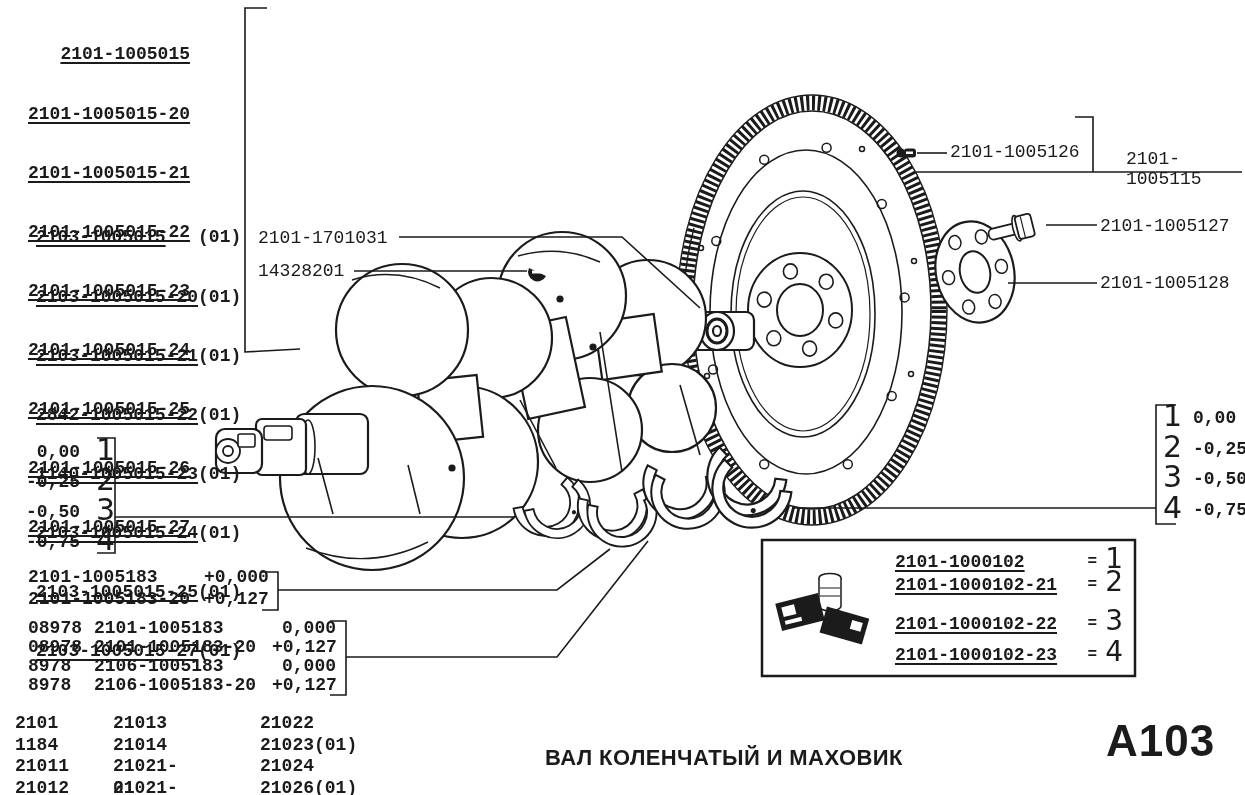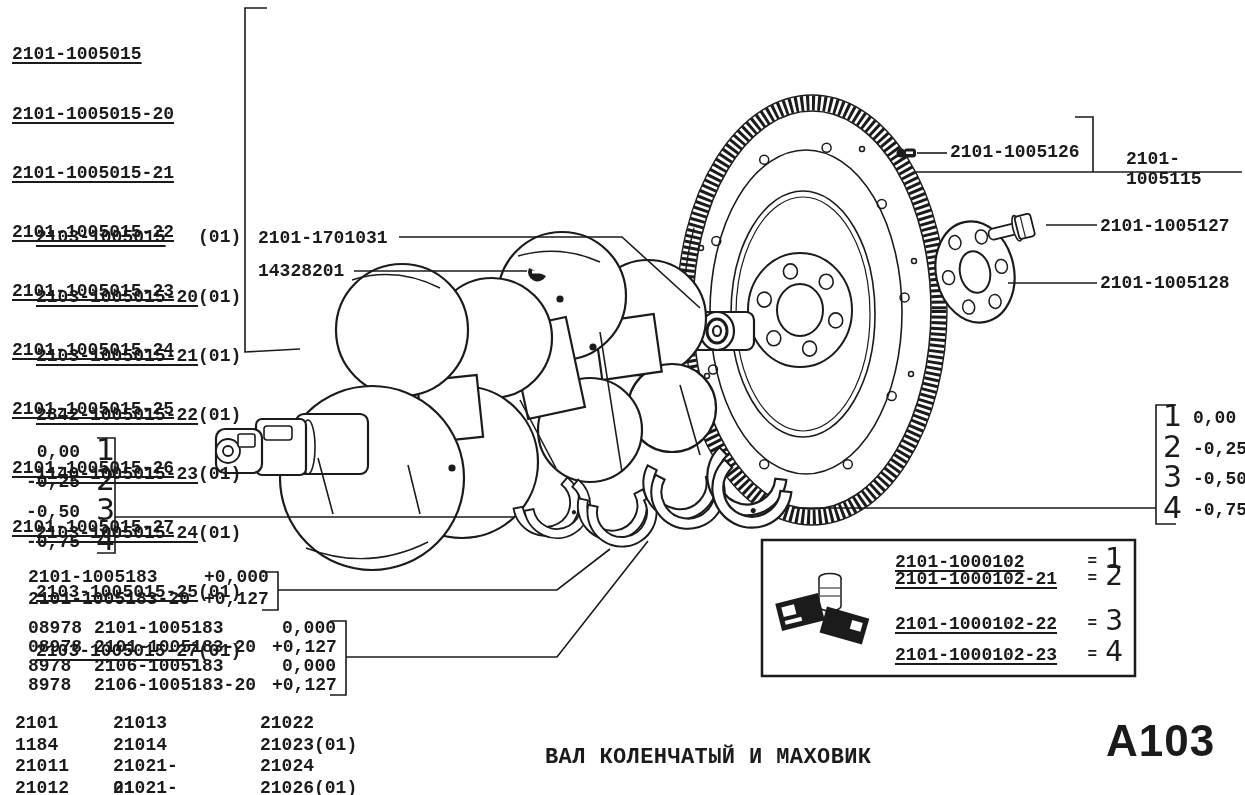--- a/index.html
+++ b/index.html
@@ -2,21 +2,21 @@
 <html><head>
 <meta charset="utf-8">
 <style>
   html,body{margin:0;padding:0;background:#f6f6f4;}
   #page{position:relative;width:1245px;height:795px;background:#ffffff;overflow:hidden;
         font-family:"Liberation Mono",monospace;color:#1b1b1b;}
   svg{position:absolute;left:0;top:0;z-index:0;}
   .txt{position:absolute;z-index:2;font-family:"Liberation Mono",monospace;font-weight:bold;
        font-size:18px;line-height:19.7px;white-space:pre;}
   .u{text-decoration:underline;text-decoration-thickness:1.5px;text-underline-offset:3px;}
-  .lbl{position:absolute;z-index:2;font-family:"Liberation Mono",monospace;font-weight:bold;font-size:18px;}
+  .lbl{position:absolute;z-index:2;font-family:"Liberation Mono",monospace;font-weight:normal;font-size:18px;}
   .row{display:flex;align-items:center;}
   .bigdig{font-family:"DejaVu Sans",sans-serif;font-weight:400;font-size:30px;line-height:30px;}
   #left-size-table{position:absolute;left:22px;top:437px;z-index:2;}
   #left-size-table .row{height:30px;}
   #left-size-table .val{display:inline-block;width:58px;text-align:right;font-size:18px;font-weight:bold;}
   #left-size-table .bigdig{margin-left:16px;transform:translateY(-2px);}
   #right-size-table{position:absolute;left:1163px;top:403px;z-index:2;}
   #right-size-table .row{height:30.5px;}
   #right-size-table .bigdig{width:24px;transform:translateY(-2px);}
   #right-size-table .val{margin-left:6px;font-size:18px;font-weight:bold;}
@@ -34,21 +34,21 @@
   #models .mcol div{height:21.7px;line-height:21.7px;}
   #models .c1{left:0;} #models .c2{left:98px;} #models .c3{left:245px;}
   #box-rows{position:absolute;left:762px;top:540px;width:373px;height:136px;z-index:2;}
   .box-row{position:absolute;left:133px;display:flex;align-items:center;height:26px;}
   .box-row .num{font-size:18px;font-weight:bold;}
   .box-row .eq{margin-left:auto;font-size:16px;font-weight:bold;}
   .box-row .dig{font-family:"DejaVu Sans",sans-serif;font-size:28px;line-height:28px;width:26px;
                 text-align:right;transform:translateY(-3px);}
   .box-row{width:228px;}
   #diagram-title{position:absolute;left:545px;top:745px;z-index:2;
-      font-family:Liberation Mono, monospace;font-weight:bold;font-size:22px;letter-spacing:.4px;}
+      font-family:Liberation Sans, sans-serif;font-weight:bold;font-size:22px;letter-spacing:.4px;}
   #page-code{position:absolute;left:1106px;top:716px;z-index:2;
       font-family:"Liberation Sans",sans-serif;font-weight:bold;font-size:44px;letter-spacing:1px;}
 </style>
 </head>
 <body>
 
 <div id="page">
 
 <svg width="1245" height="795" viewBox="0 0 1245 795">
   <defs>
@@ -205,21 +205,21 @@
       <rect x="783" y="603" width="13" height="10" fill="#ffffff"></rect>
       <rect x="783" y="617" width="17" height="4" fill="#ffffff"></rect>
     </g>
     <g transform="rotate(16 844 627)">
       <rect x="822" y="612" width="44" height="27" fill="#1b1b1b"></rect>
       <rect x="850" y="618" width="11" height="9" fill="#ffffff"></rect>
     </g>
   </g>
 </svg>
 
-<div class="txt" style="left:12px;top:6px;">
+<div class="txt" style="left:28px;top:6px;text-align:right;">
   <div class="u">2101-1005015</div>
   <div class="u">2101-1005015-20</div>
   <div class="u">2101-1005015-21</div>
   <div class="u">2101-1005015-22</div>
   <div class="u">2101-1005015-23</div>
   <div class="u">2101-1005015-24</div>
   <div class="u">2101-1005015-25</div>
   <div class="u">2101-1005015-26</div>
   <div class="u">2101-1005015-27</div>
 </div>
@@ -313,21 +313,21 @@
         <span class="val">+0,127</span>
       </div>
 </div>
 
 <div id="box-rows">
   <div class="box-row" style="top:9px;">
         <span class="num u">2101-1000102</span>
         <span class="eq">=</span>
         <span class="dig">1</span>
       </div>
-  <div class="box-row" style="top:26px;">
+  <div class="box-row" style="top:32px;">
         <span class="num u">2101-1000102-21</span>
         <span class="eq">=</span>
         <span class="dig">2</span>
       </div>
   <div class="box-row" style="top:71px;">
         <span class="num u">2101-1000102-22</span>
         <span class="eq">=</span>
         <span class="dig">3</span>
       </div>
   <div class="box-row" style="top:102px;">

